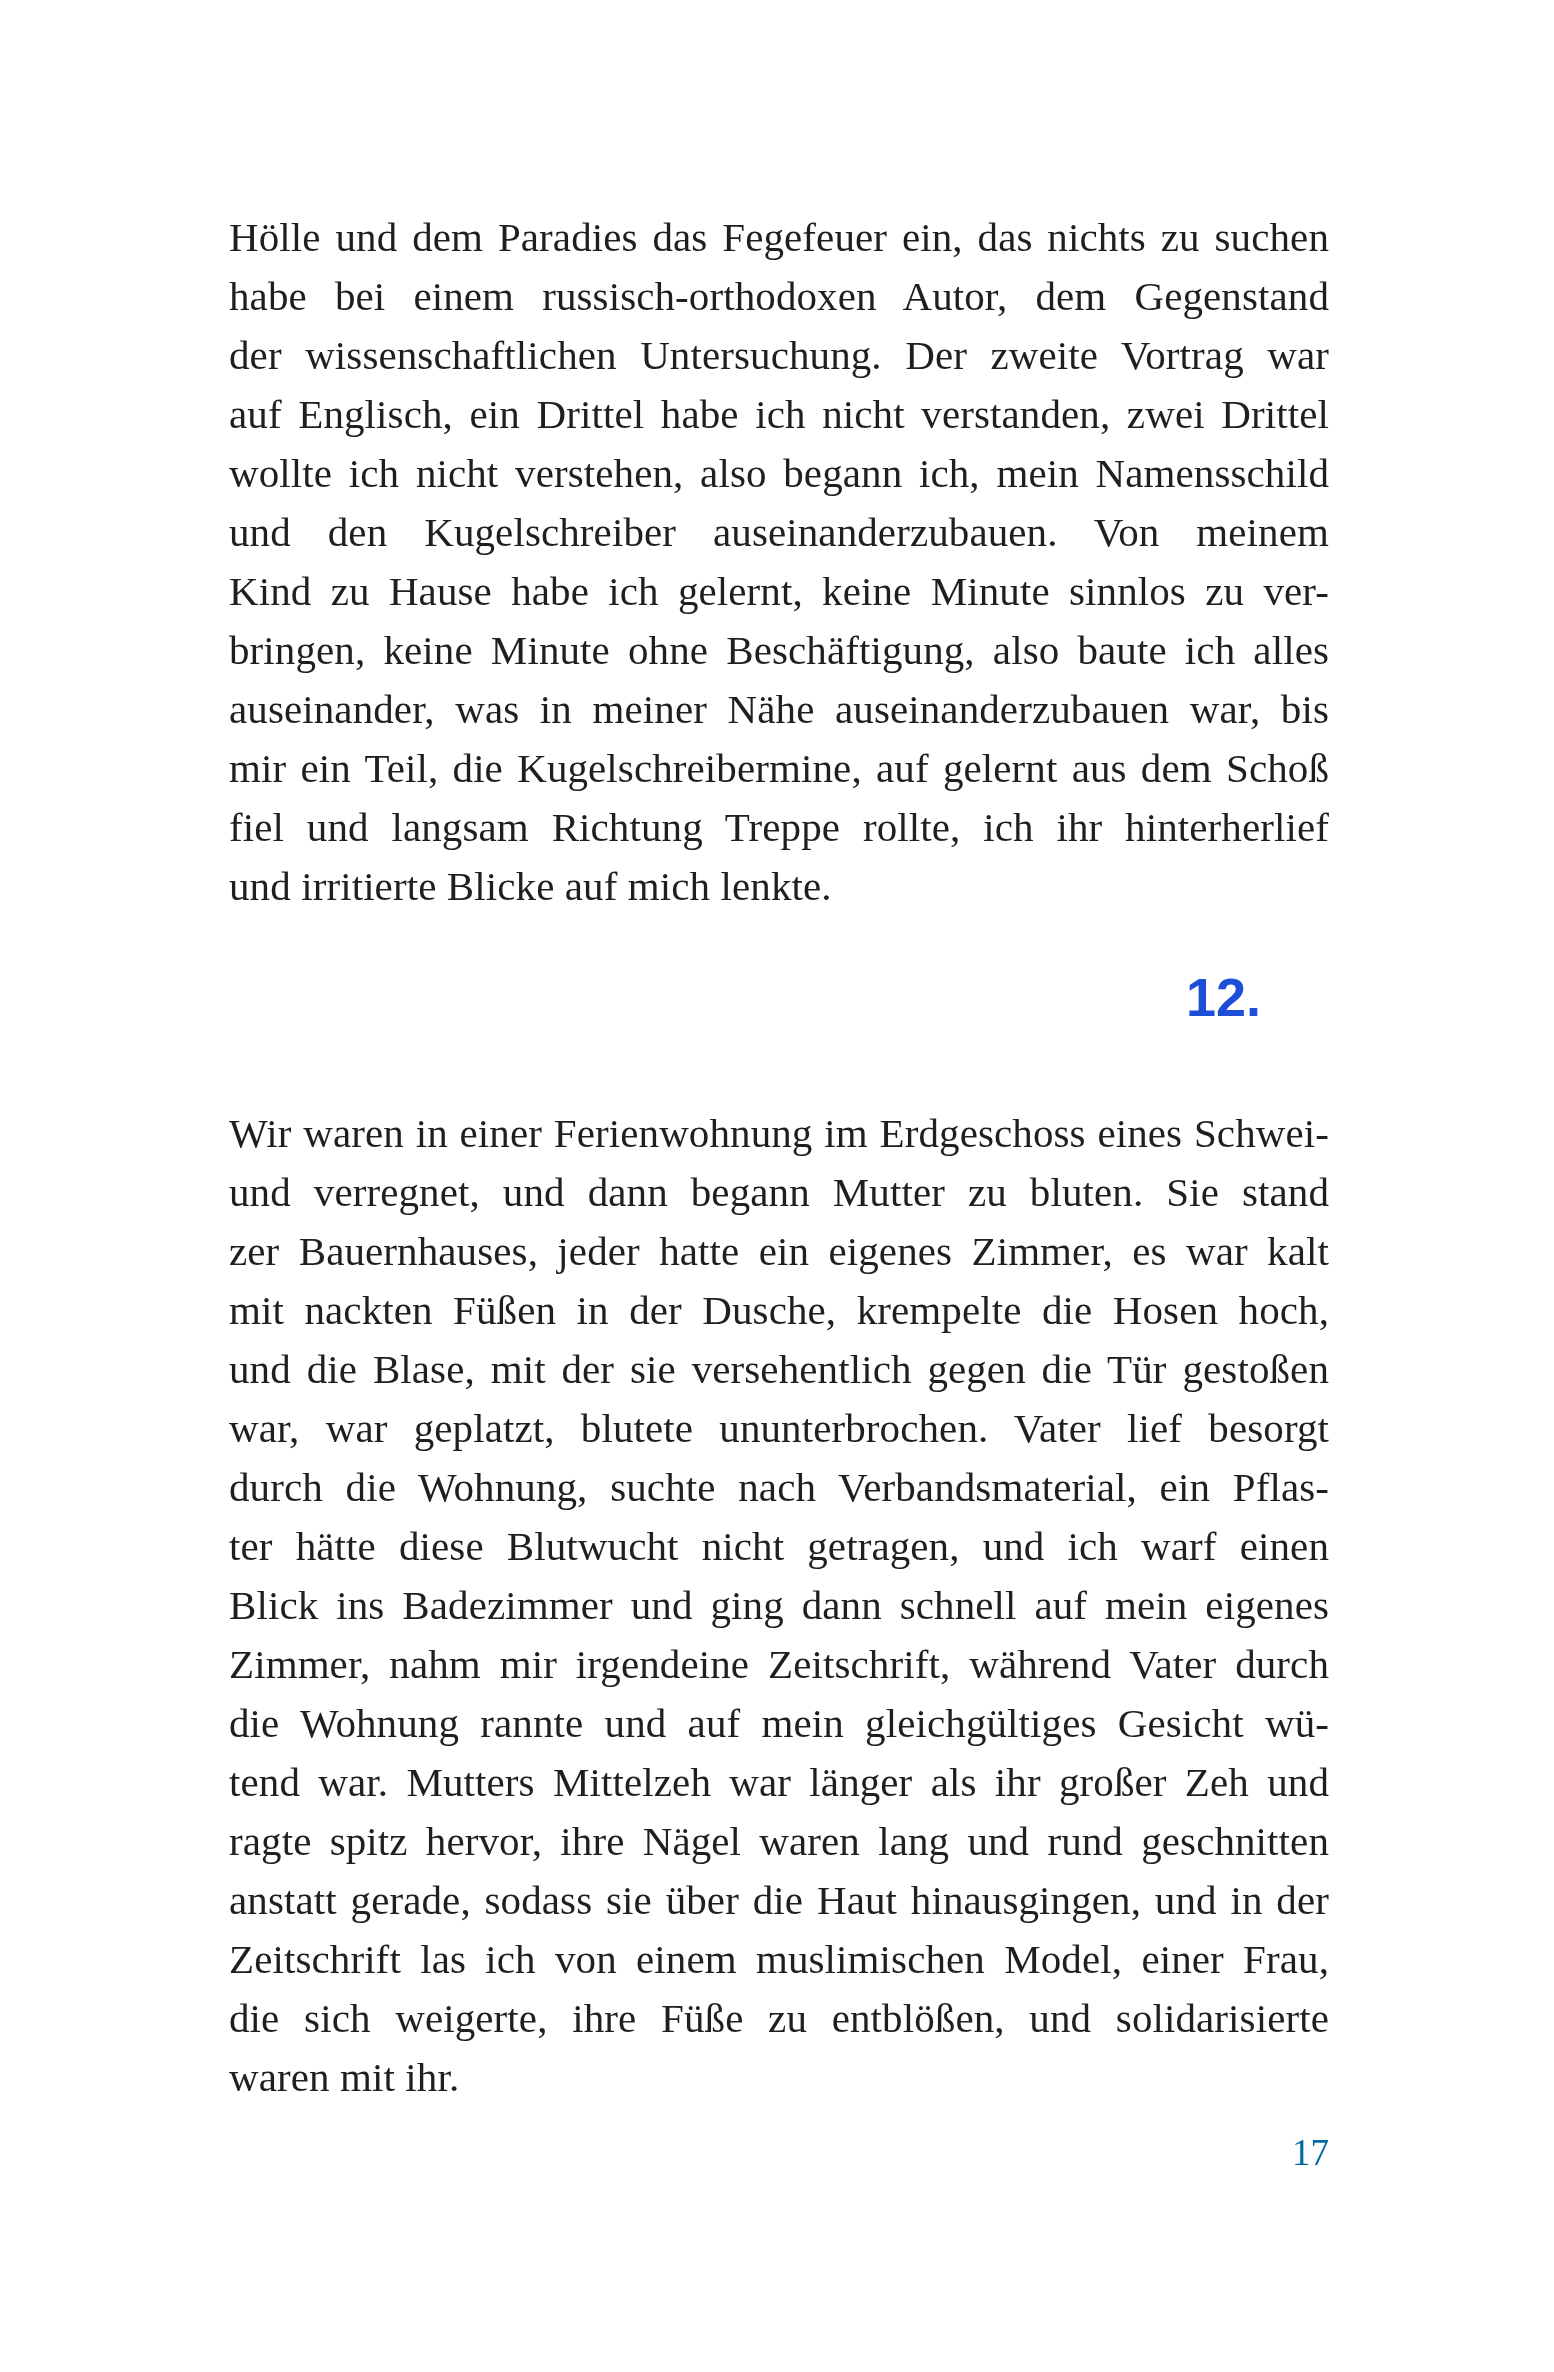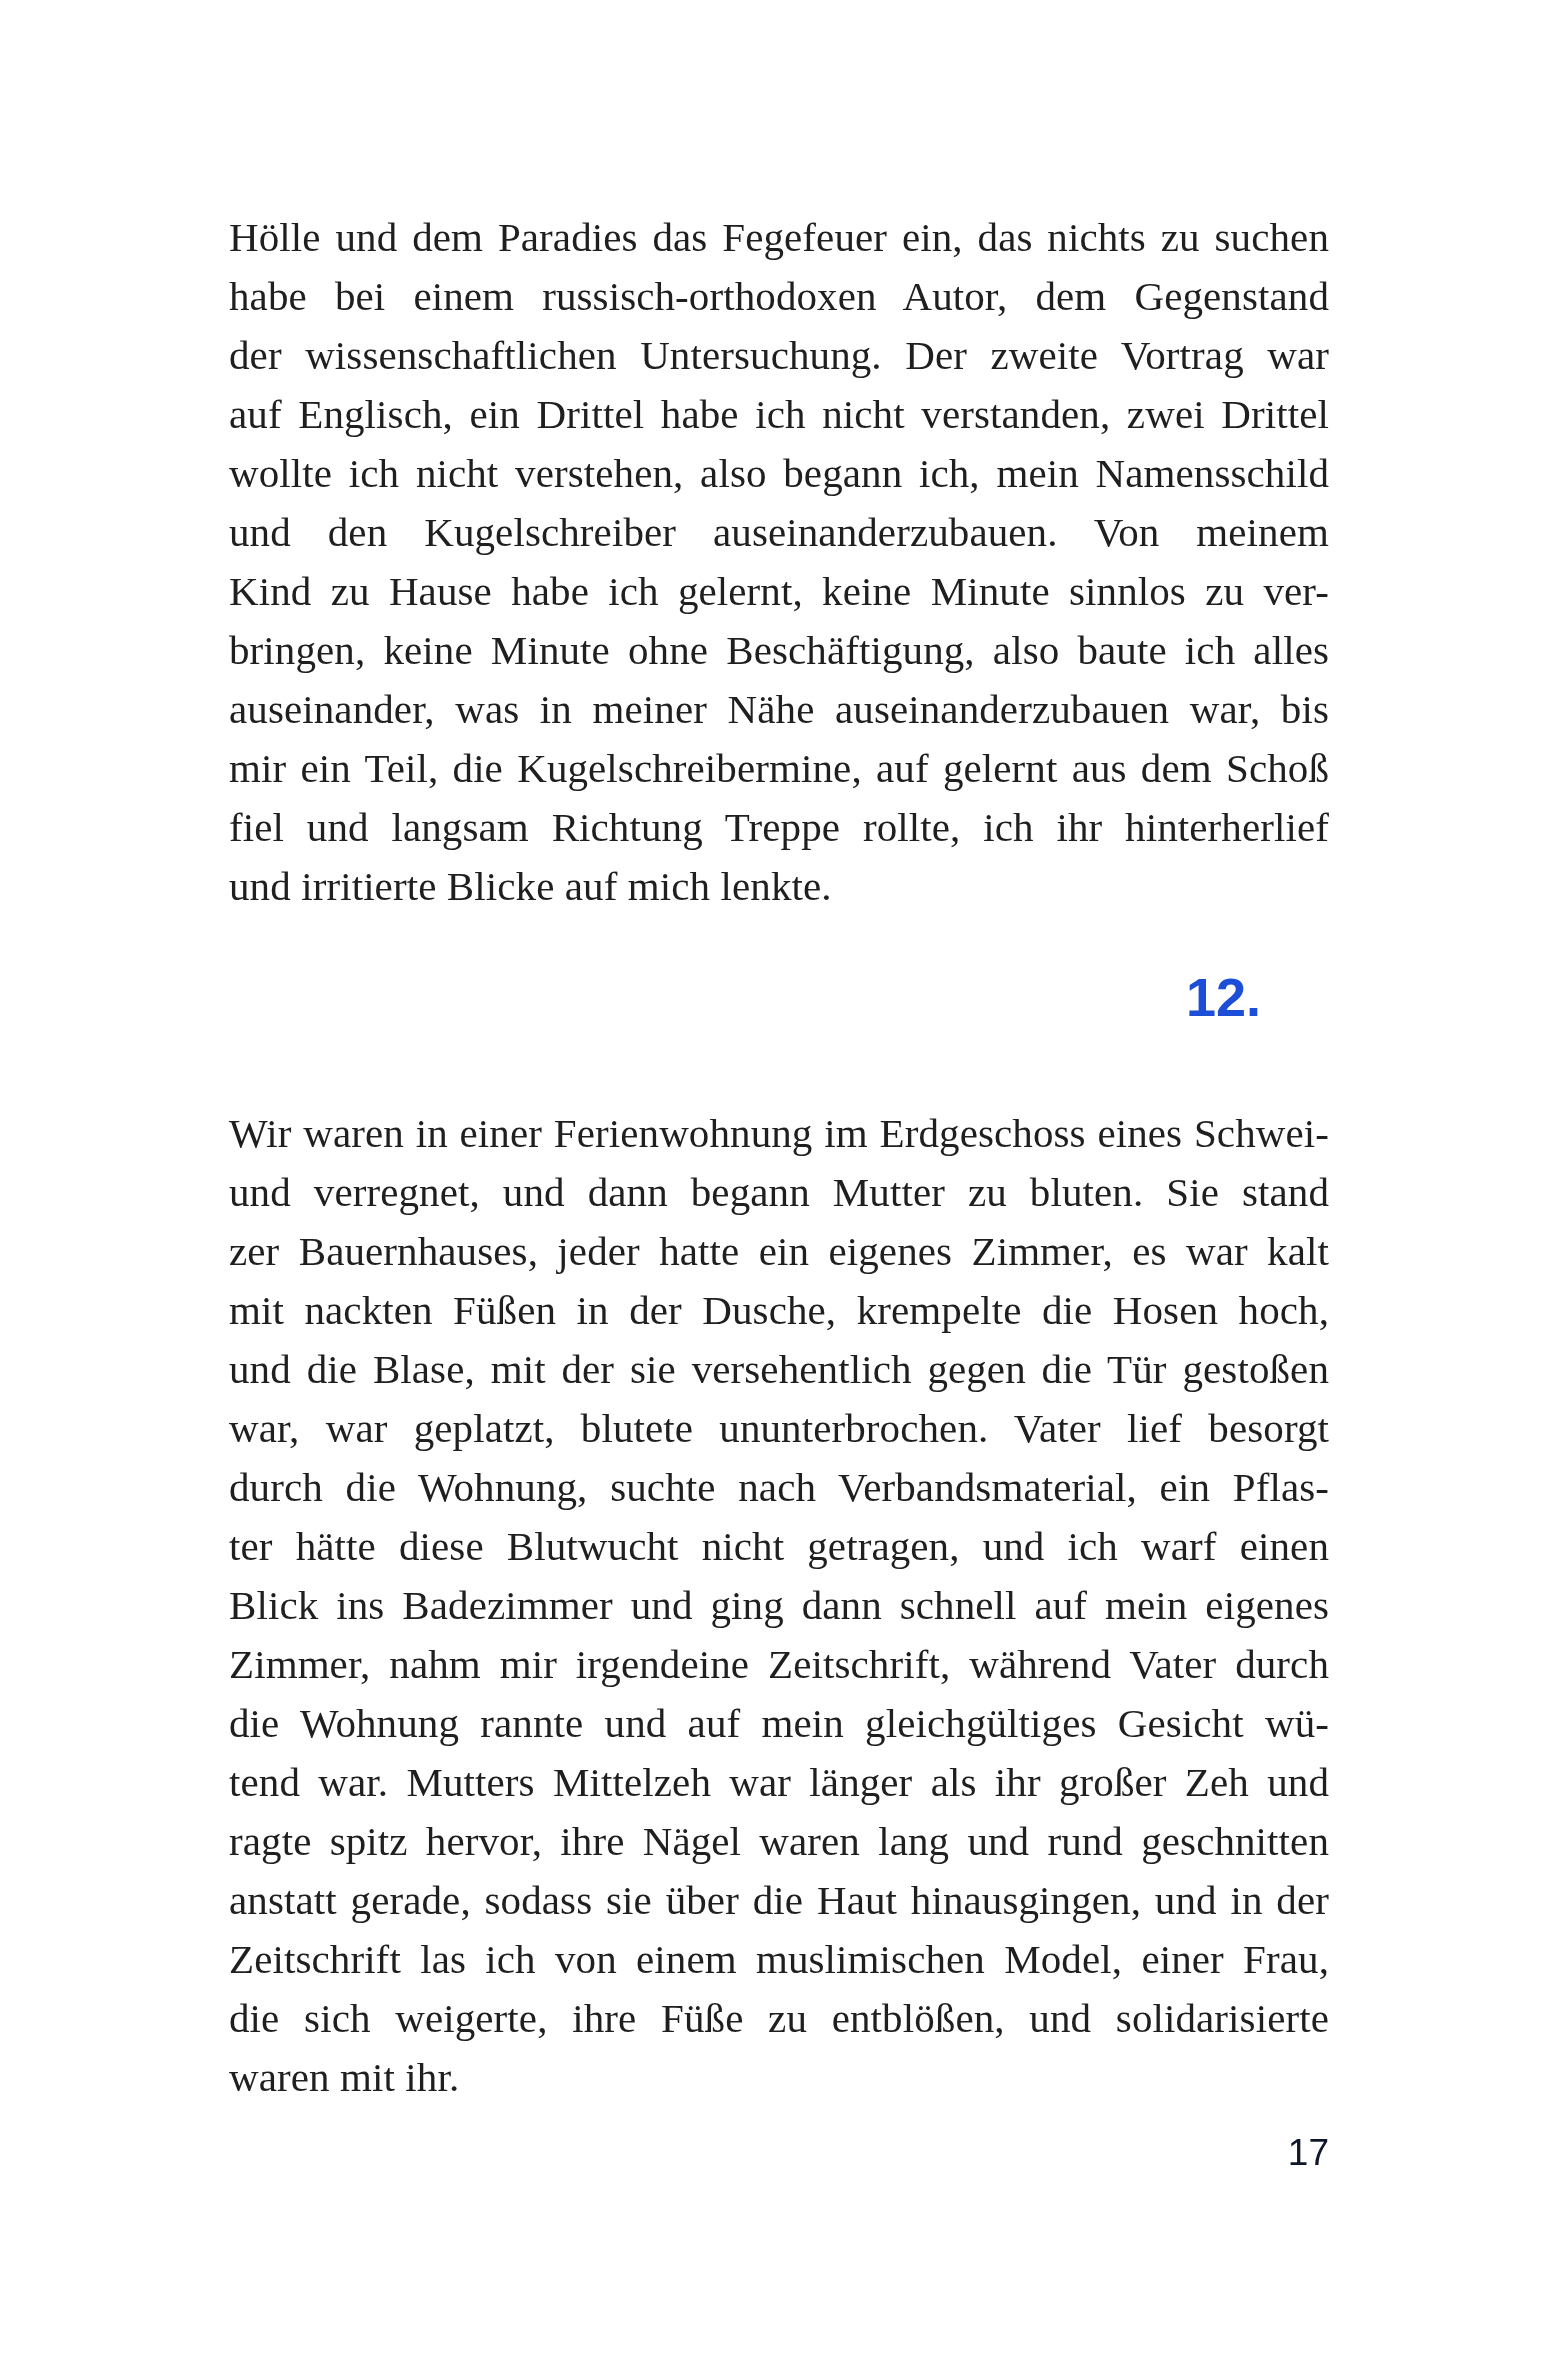--- a/index.html
+++ b/index.html
@@ -42,25 +42,25 @@
     line-height: 59px;
     font-weight: 700;
     color: #1d4ed8;
     text-align: right;
     padding-right: 68px;
     box-sizing: border-box;
     margin: 0;
   }
   #page-number {
     top: 2133px;
-    font-family: Liberation Sans, sans-serif;
+    font-family: Liberation Serif, serif;
     font-size: 37px;
     line-height: 39px;
     font-weight: 400;
-    color: #0f172a;
+    color: #0369a1;
     text-align: right;
   }
 </style>
 </head>
 <body>
 
 <main>
 
   <section id="para1" class="text-block para">
       <div class="line">Hölle und dem Paradies das Fegefeuer ein, das nichts zu suchen</div>

